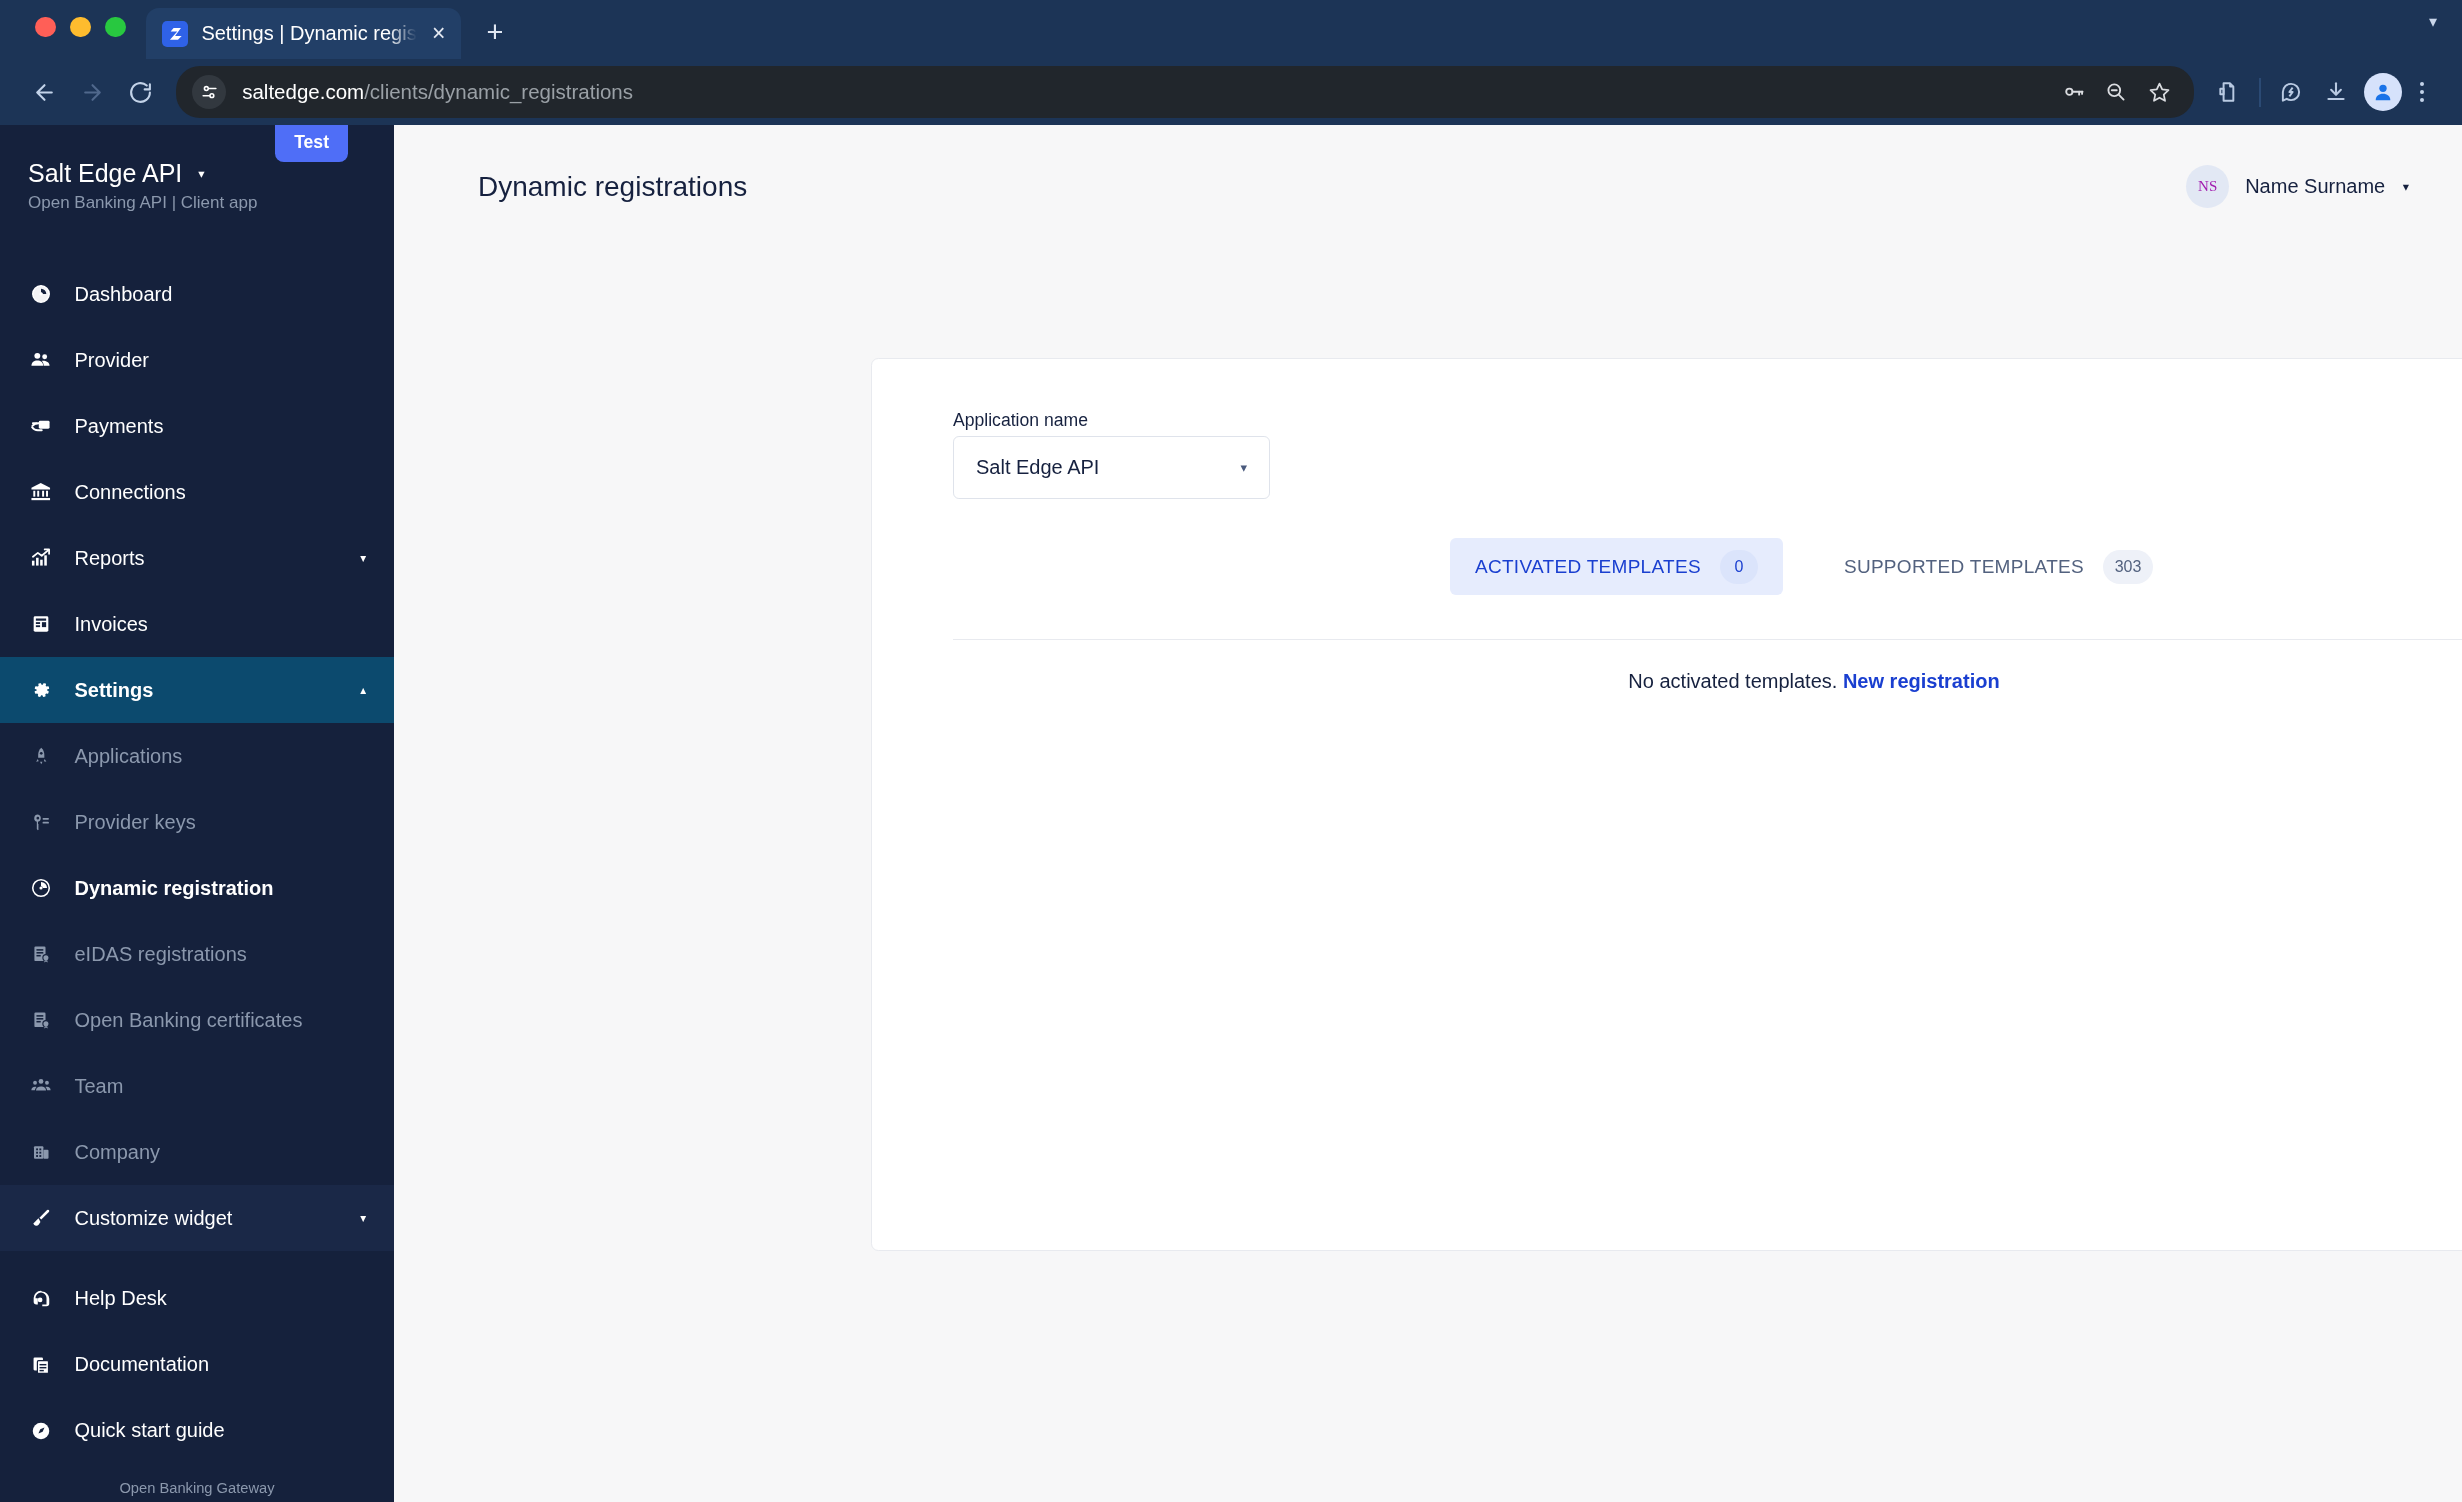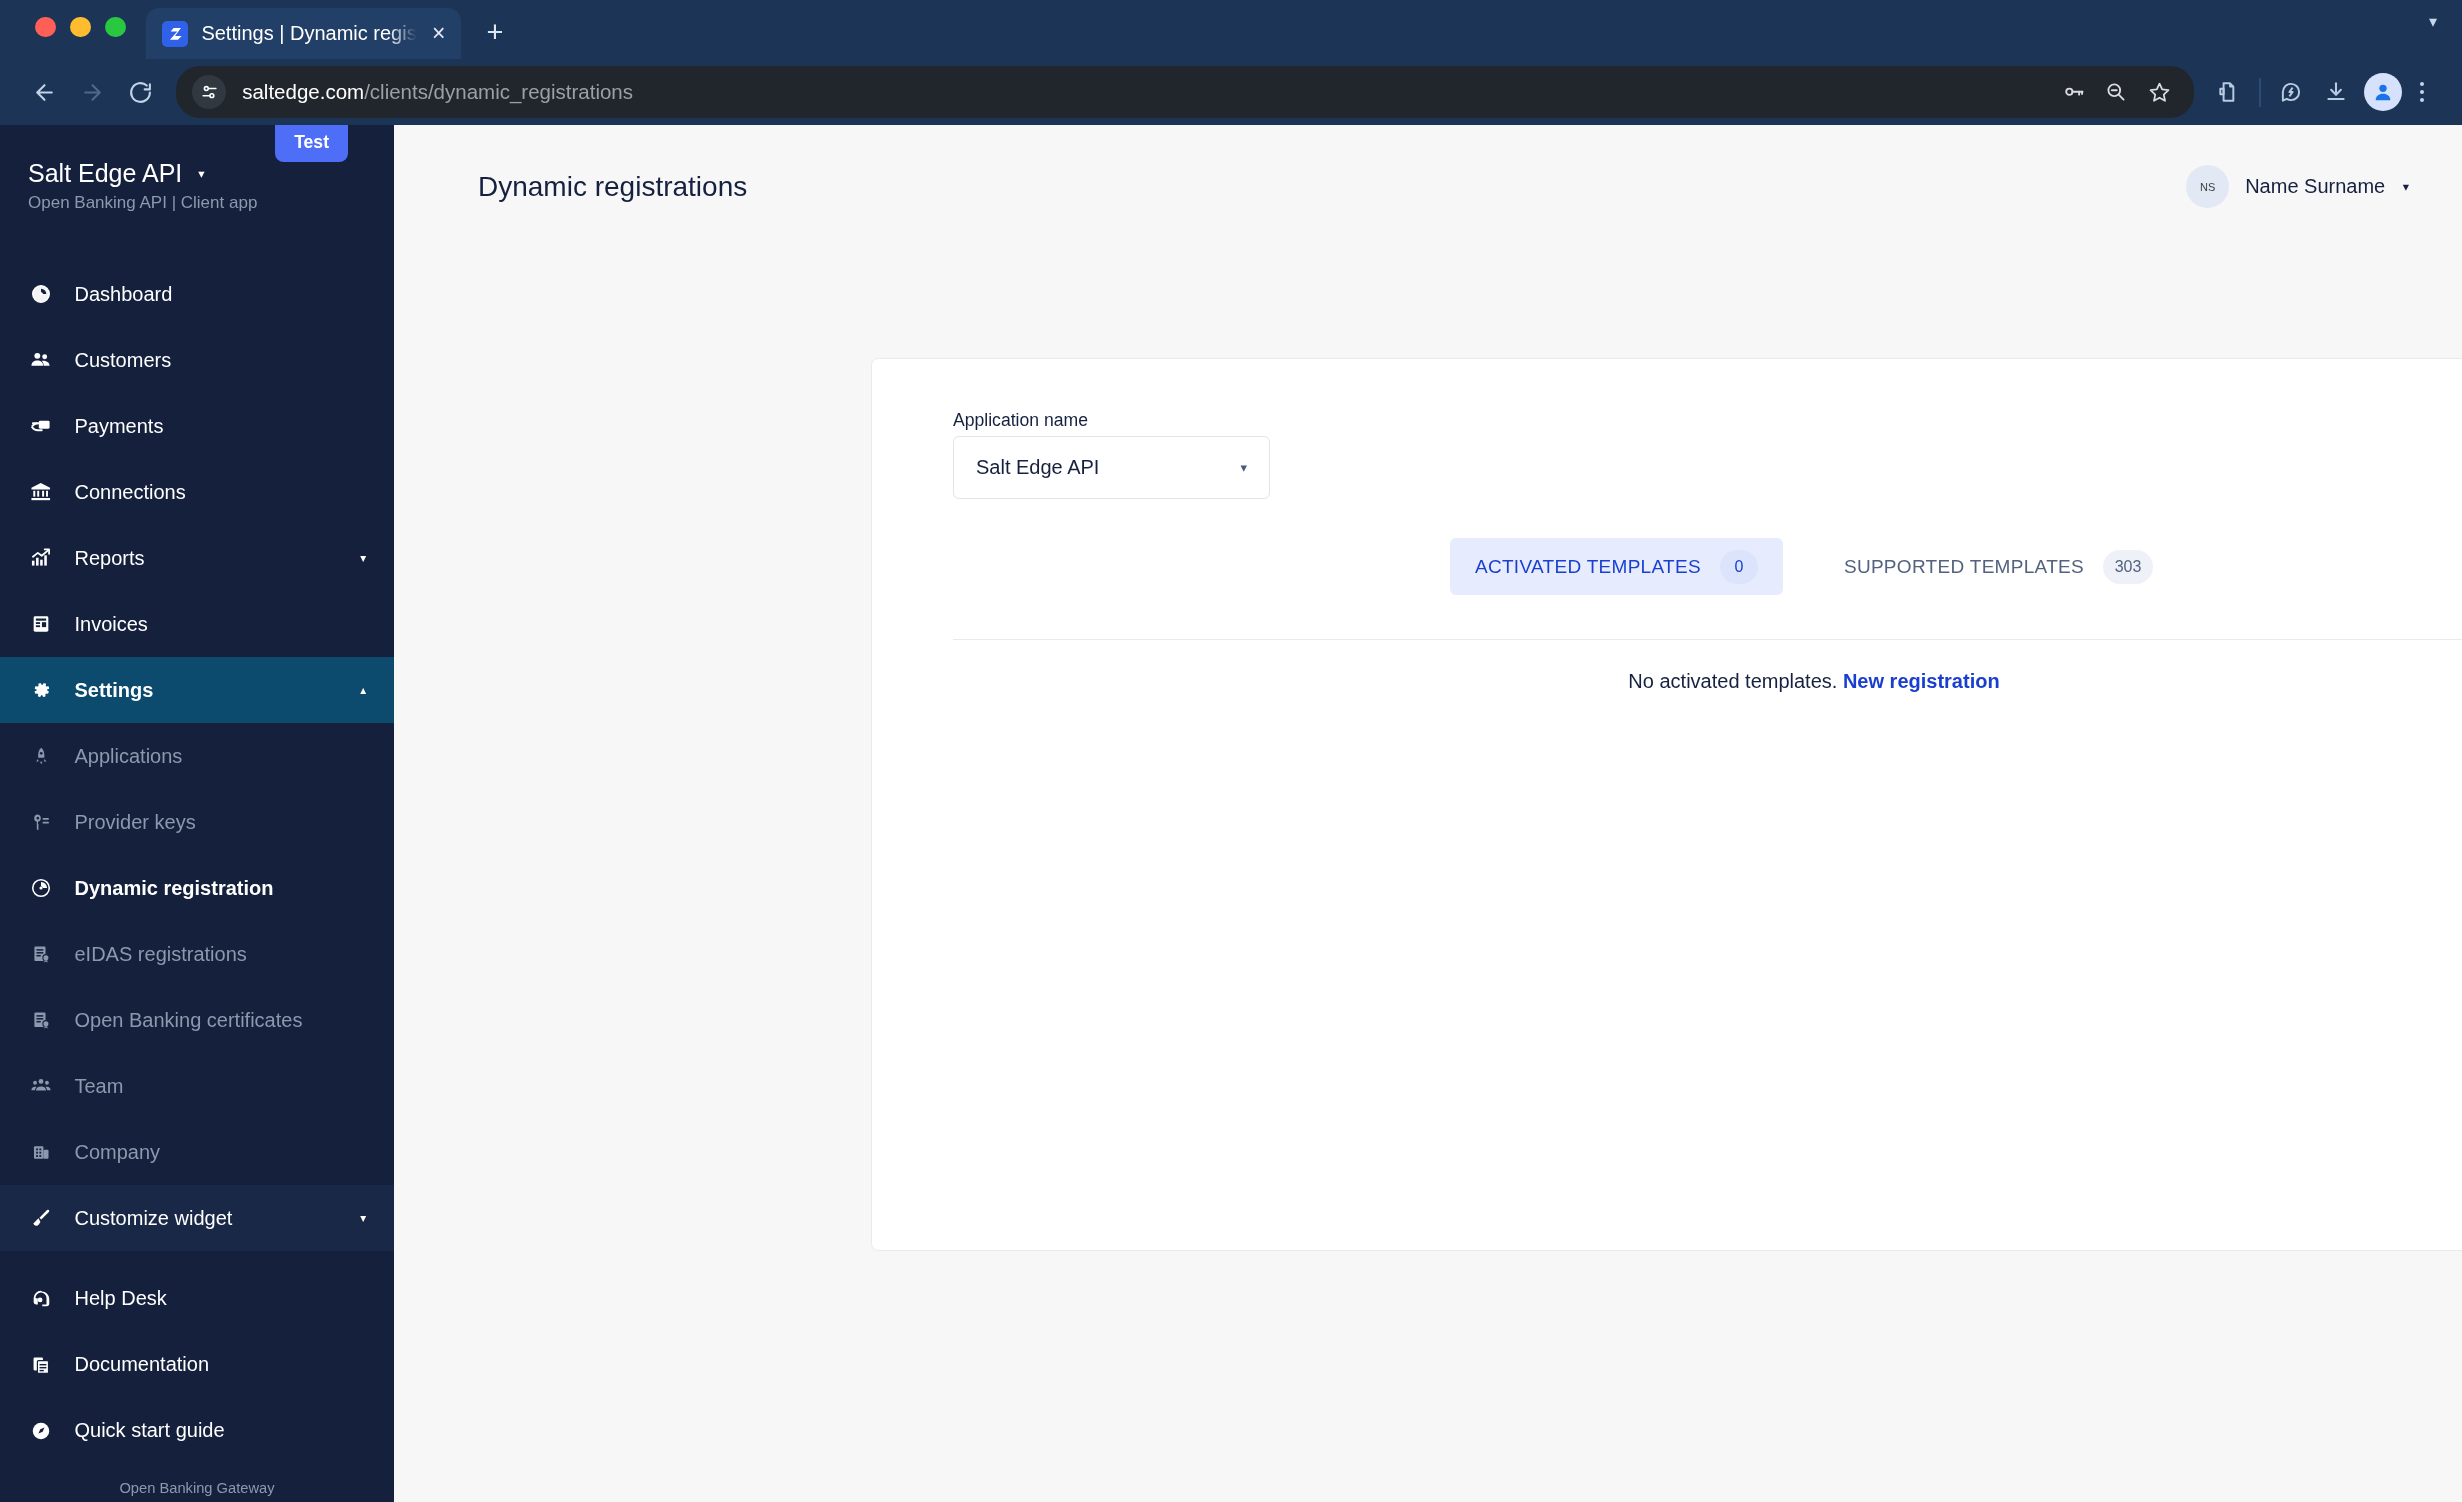--- a/index.html
+++ b/index.html
@@ -148,21 +148,21 @@
   .main { flex: 1 1 auto; background: #f7f7f8; position: relative; overflow: hidden; }
 
   .page-head {
     display: flex; align-items: center; justify-content: space-between;
     padding: 40px 53px 0 84px;
   }
   .page-title { color: #16213f; font-size: 28px; font-weight: 400; }
   .user-chip { display: flex; align-items: center; gap: 16px; cursor: pointer; }
   .user-avatar {
     width: 43px; height: 43px; border-radius: 50%; background: #e2e8f4;
-    color: #404040; font-size: 11px; display: flex; align-items: center; justify-content: center;
+    color: #a21caf; font-size: 15px; display: flex; align-items: center; justify-content: center; font-family: Liberation Serif, serif;
   }
   .user-name { color: #16213f; font-size: 20px; }
   .user-caret { color: #16213f; font-size: 12.5px; margin-left: 1.5px; }
 
   .card {
     position: absolute; left: 477px; top: 233px; width: 1886px; height: 893px;
     background: #ffffff; border: 0.7px solid #e8eaef; border-radius: 7.3px;
   }
 
   .field-label { color: #16213f; font-size: 17.6px; position: absolute; left: 81px; top: 51px; }
@@ -342,21 +342,21 @@
 
         <div class="nav-item">
           <span class="ic">
             <svg width="23.5" height="23.5" viewBox="0 0 24 24" fill="currentColor">
                 <circle cx="8.5" cy="8" r="3"></circle>
                 <circle cx="16" cy="9" r="2.5"></circle>
                 <path d="M2.5 18c0-3.2 2.7-5.2 6-5.2s6 2 6 5.2z"></path>
                 <path d="M15 18c0-2.2-.8-3.8-2-4.8 3-.6 8 .8 8 4.8z"></path>
               </svg>
           </span>
-          <span class="lbl">Customers</span>
+          <span class="lbl">Provider</span>
         </div>
 
         <div class="nav-item">
           <span class="ic">
             <svg width="23.5" height="23.5" viewBox="0 0 24 24" fill="none" stroke="currentColor" stroke-width="2" stroke-linecap="round" stroke-linejoin="round">
                 <rect x="10" y="7" width="11" height="8" rx="1.4" fill="currentColor" stroke="none"></rect>
                 <path d="M10 9.5c-3 0-5 .8-6.5 2.6"></path>
                 <path d="M4 9.5h4"></path>
                 <path d="M3.2 13.5c1.4 2 3.3 3 5.8 3h4"></path>
               </svg>

